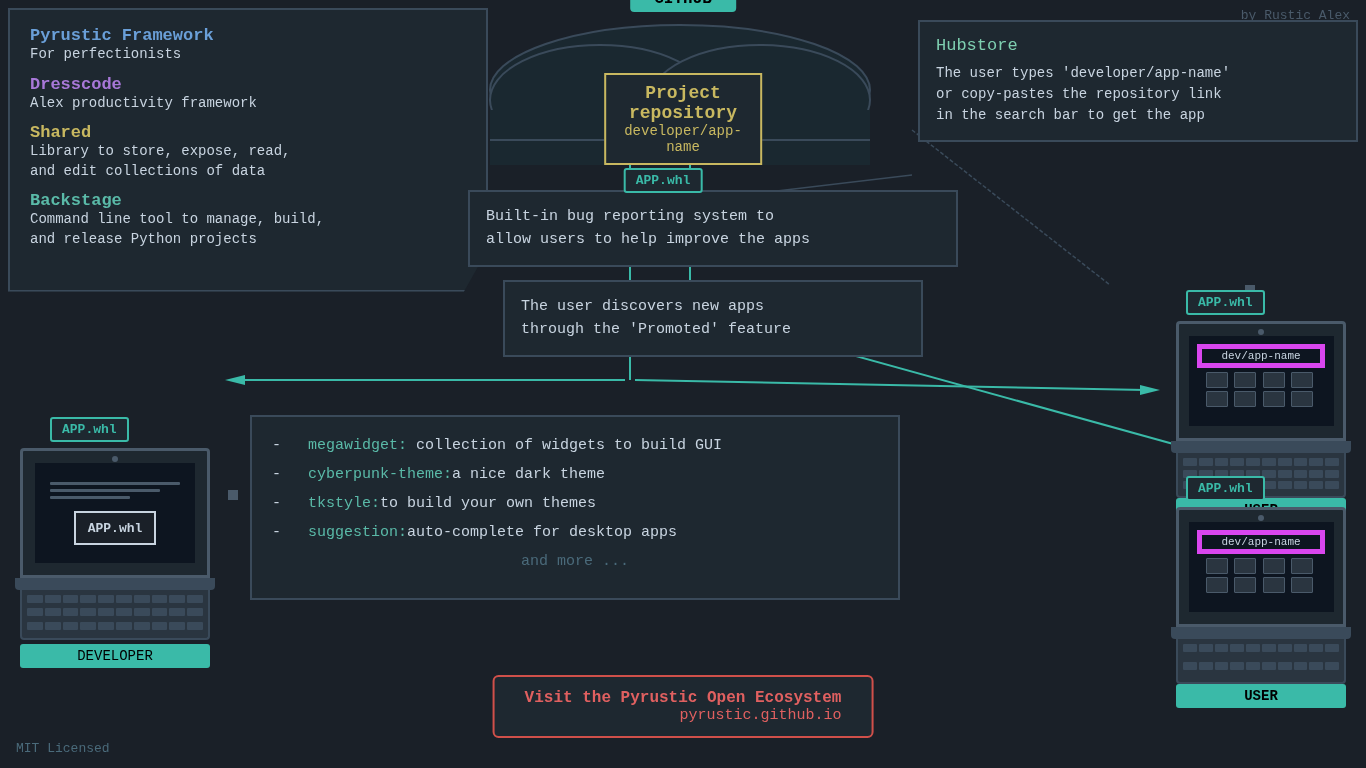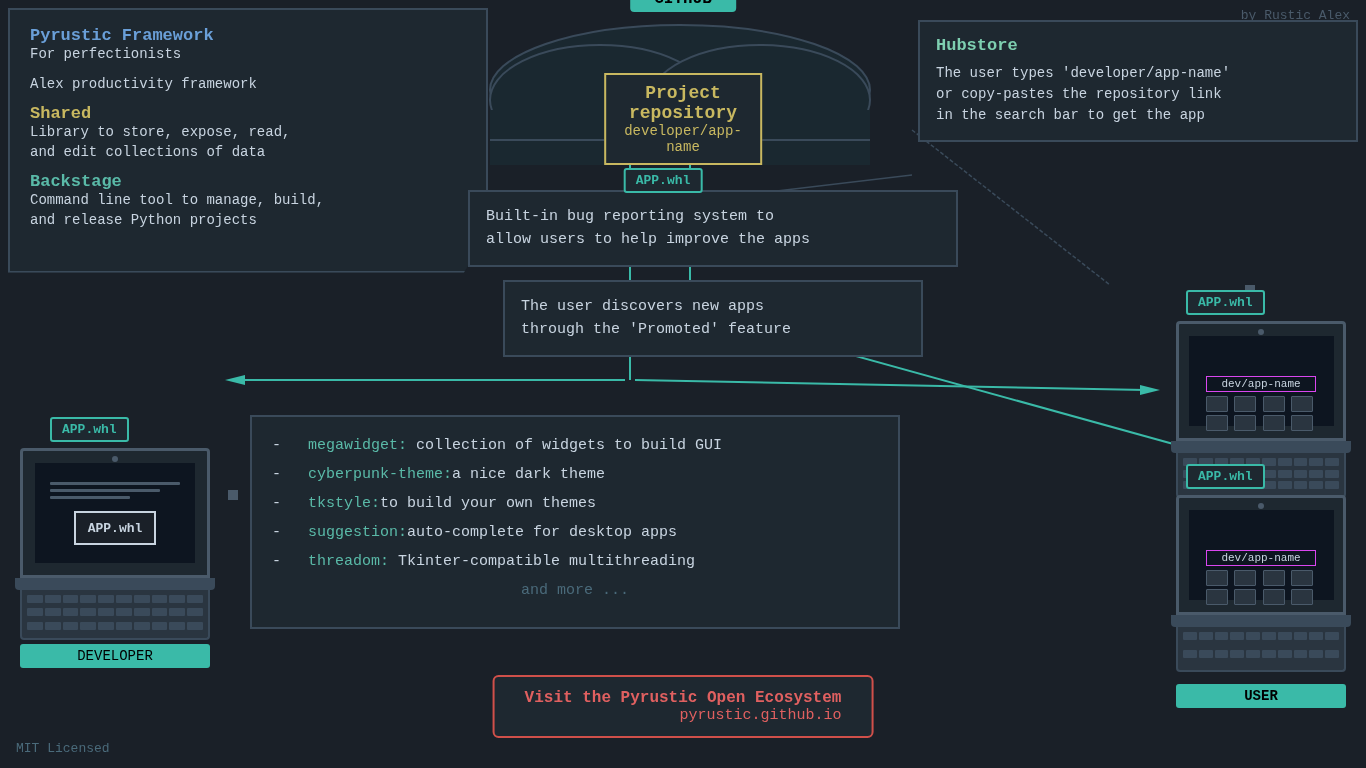--- a/index.html
+++ b/index.html
@@ -123,21 +123,21 @@
       width: 440px;
       background: #1e2830;
       border: 2px solid #3a4a5a;
       padding: 14px 16px;
       z-index: 2;
     }
 
     .hubstore-title {
       color: #7ecfb0;
       font-size: 17px;
-      font-weight: bold;
+      font-weight: normal;
       margin-bottom: 8px;
     }
 
     .hubstore-desc {
       color: #c8d4e0;
       font-size: 14px;
       line-height: 1.5;
     }
 
     
@@ -335,26 +335,25 @@
 
     .user-laptop .laptop-screen-inner {
       width: 145px;
       height: 90px;
       background: #0d1520;
     }
 
     .dev-app-name {
       color: #c8d4e0;
       font-size: 11px;
-      border: 1px solid #d946ef;
+      border: 5px solid #d946ef;
       padding: 1px 6px;
       margin-bottom: 4px;
-      width: 110px;
+      width: 128px;
       text-align: center;
-      margin-top: 32px;
     }
 
     .app-icons-grid {
       display: grid;
       grid-template-columns: repeat(4, 1fr);
       gap: 3px;
       width: 110px;
     }
 
     .app-icon-box {
@@ -369,21 +368,21 @@
       width: 180px;
       margin-left: -5px;
     }
 
     .user-laptop .laptop-keyboard {
       width: 170px;
       height: 45px;
     }
 
     .user-label {
-      margin-top: 12px;
+      margin-top: 0;
       background: #3abaa8;
       color: #000;
       font-weight: bold;
       font-size: 14px;
       text-align: center;
       padding: 4px;
       border-radius: 3px;
     }
 
     
@@ -474,20 +473,21 @@
 </svg>
 
 <div class="watermark">by Rustic Alex</div>
 
 <div class="left-panel box">
   <div>
     <div class="framework-name">Pyrustic Framework</div>
     <div class="framework-desc">For perfectionists</div>
   </div>
   <div>
+    <div class="framework-name purple">Dresscode</div>
     <div class="framework-desc">Alex productivity framework</div>
   </div>
   <div>
     <div class="framework-name yellow">Shared</div>
     <div class="framework-desc">Library to store, expose, read,<br>and edit collections of data</div>
   </div>
   <div>
     <div class="framework-name teal">Backstage</div>
     <div class="framework-desc">Command line tool to manage, build,<br>and release Python projects</div>
   </div>
@@ -526,23 +526,20 @@
     - <span class="app-name">megawidget:</span><span> collection of widgets to build GUI</span>
   </div>
   <div class="app-item">
     - <span class="app-name">cyberpunk-theme:</span><span>a nice dark theme</span>
   </div>
   <div class="app-item">
     - <span class="app-name">tkstyle:</span><span>to build your own themes</span>
   </div>
   <div class="app-item">
     - <span class="app-name">suggestion:</span><span>auto-complete for desktop apps</span>
-  </div>
-  <div class="app-item">
-    - <span class="app-name">threadom:</span><span> Tkinter-compatible multithreading</span>
   </div>
   <div class="app-item more">and more ...</div>
 </div>
 
 <div class="developer-section">
 
   <div style="margin-bottom:6px; margin-left:30px;">
     <span class="app-whl-badge">APP.whl</span>
   </div>
   <div class="laptop">

